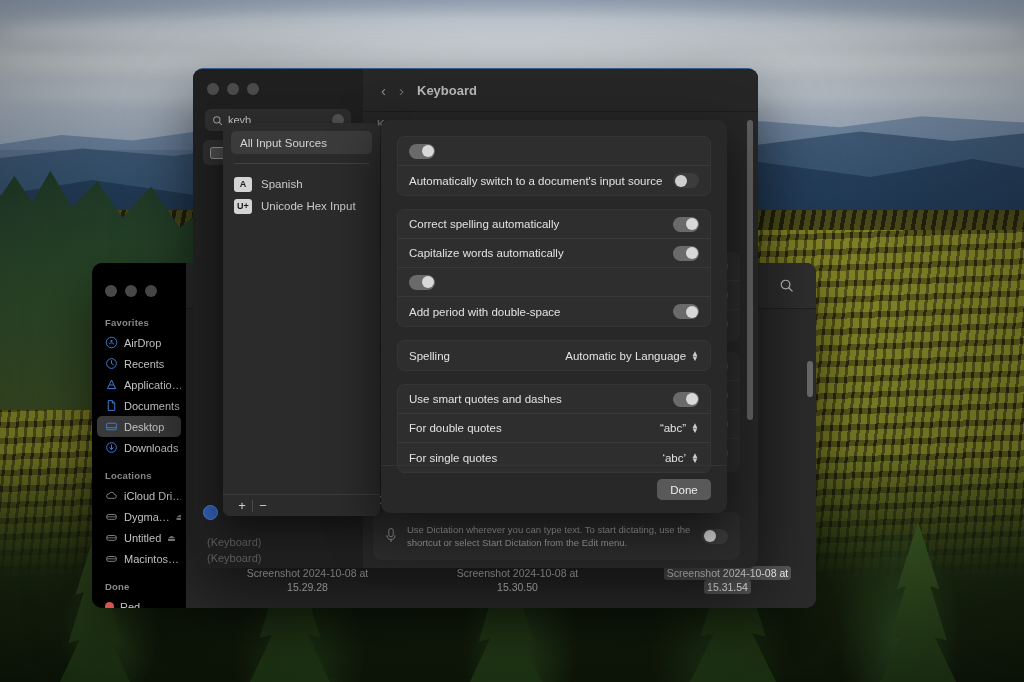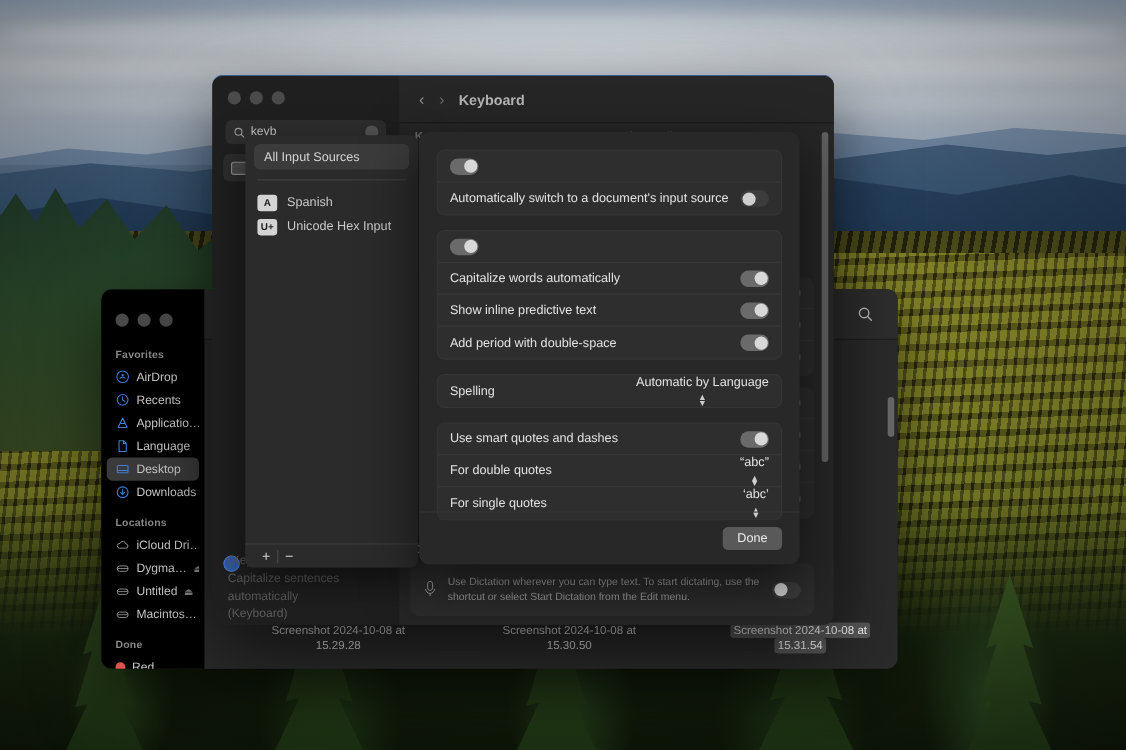--- a/index.html
+++ b/index.html
@@ -306,21 +306,21 @@
   }
   .row {
     height:29px; display:flex; align-items:center;
     padding: 0 11px;
     border-bottom:1px solid #393939;
   }
   .row:last-child { border-bottom:none; }
   .row .lbl { font-size:11.5px; color:#e2e2e2; flex:1; white-space:nowrap; }
   .row .val {
     font-size:11.5px; color:#e2e2e2;
-    display:flex; align-items:center; gap:5px;flex-direction:column;
+    display:flex; align-items:center; gap:5px;
   }
   .toggle {
     width:26px; height:15px; border-radius:8px;
     background:#3c3c3c; position:relative; flex:0 0 26px;
   }
   .toggle.on { background:#6a6a6a; }
   .toggle .knob {
     position:absolute; top:1.5px; width:12px; height:12px;
     border-radius:50%; background:#cfcfcf;
     left:1.5px;
@@ -388,21 +388,21 @@
           <path d="M5.3 8.6h5.4" stroke="#3e7fd6" stroke-width="1.2"></path>
         </svg>
       <span>Applicatio…</span>
     </div>
 
     <div class="fs-item">
       <svg class="fs-ico" viewBox="0 0 16 16">
           <path d="M4 2h5l3 3v9H4V2z" fill="none" stroke="#3e7fd6" stroke-width="1.2" stroke-linejoin="round"></path>
           <path d="M9 2v3h3" fill="none" stroke="#3e7fd6" stroke-width="1.2"></path>
         </svg>
-      <span>Language</span>
+      <span>Documents</span>
     </div>
 
     <div class="fs-item selected">
       <svg class="fs-ico" viewBox="0 0 16 16">
           <rect x="2" y="4" width="12" height="8" rx="1.2" fill="none" stroke="#3e7fd6" stroke-width="1.2"></rect>
           <path d="M2 9.5h12" stroke="#3e7fd6" stroke-width="1.2"></path>
         </svg>
       <span>Desktop</span>
     </div>
 
@@ -503,21 +503,20 @@
     </div>
 
     <div id="sidebar-row-keyboard">
       <span class="kb-ico"></span>
     </div>
 
     <div id="sidebar-accessibility"></div>
 
     <div class="sidebar-ghost-text">
       <div>(Keyboard)</div>
-      <div>Capitalize sentences automatically</div>
       <div>(Keyboard)</div>
     </div>
   </div>
 
   <div id="settings-main">
     <div id="settings-header">
       <span class="nav-chev active">‹</span>
       <span class="nav-chev">›</span>
       <span id="settings-title">Keyboard</span>
     </div>
@@ -618,32 +617,32 @@
       <div class="row">
         <span class="lbl">Automatically switch to a document's input source</span>
         <span class="toggle">
             <span class="knob"></span>
           </span>
       </div>
     </div>
 
     <div class="group">
       <div class="row">
+        <span class="lbl">Correct spelling automatically</span>
         <span class="toggle on">
             <span class="knob"></span>
           </span>
       </div>
       <div class="row">
         <span class="lbl">Capitalize words automatically</span>
         <span class="toggle on">
             <span class="knob"></span>
           </span>
       </div>
       <div class="row">
-        <span class="lbl">Show inline predictive text</span>
         <span class="toggle on">
             <span class="knob"></span>
           </span>
       </div>
       <div class="row">
         <span class="lbl">Add period with double-space</span>
         <span class="toggle on">
             <span class="knob"></span>
           </span>
       </div>

